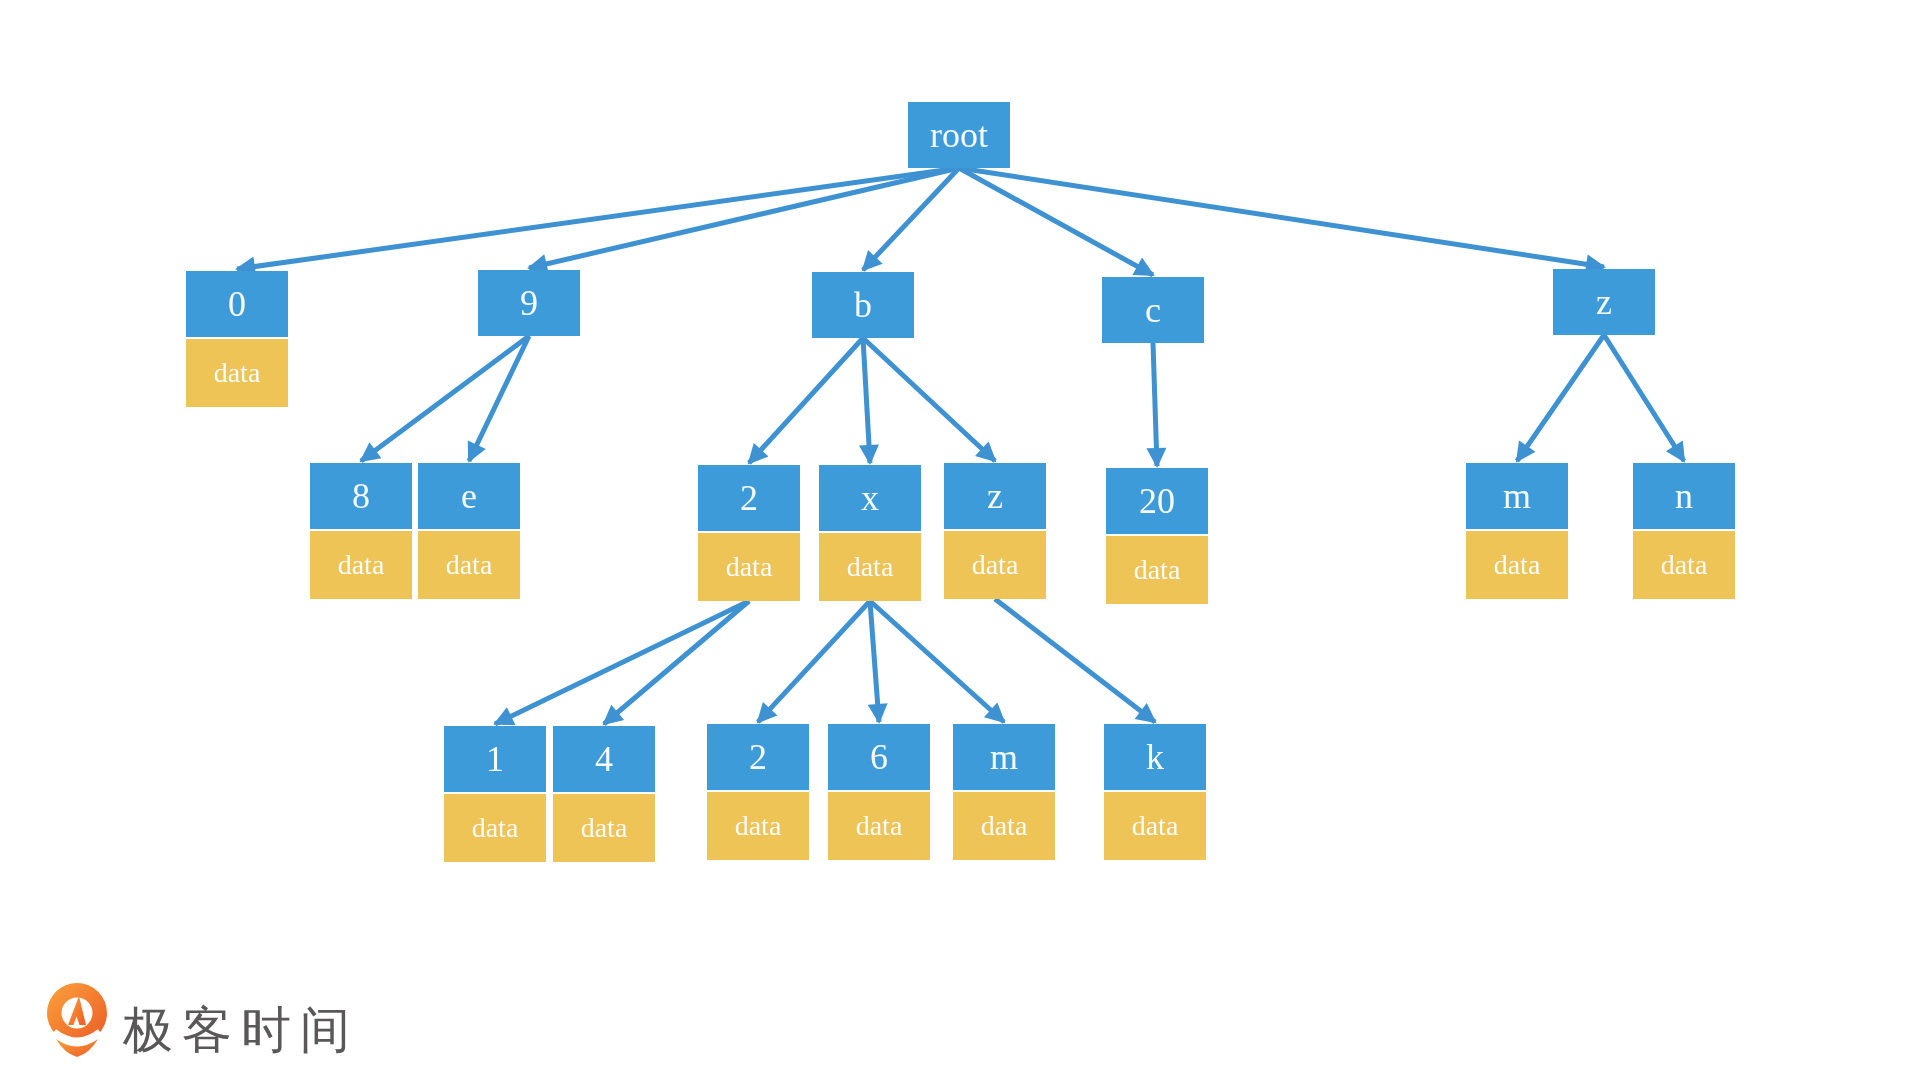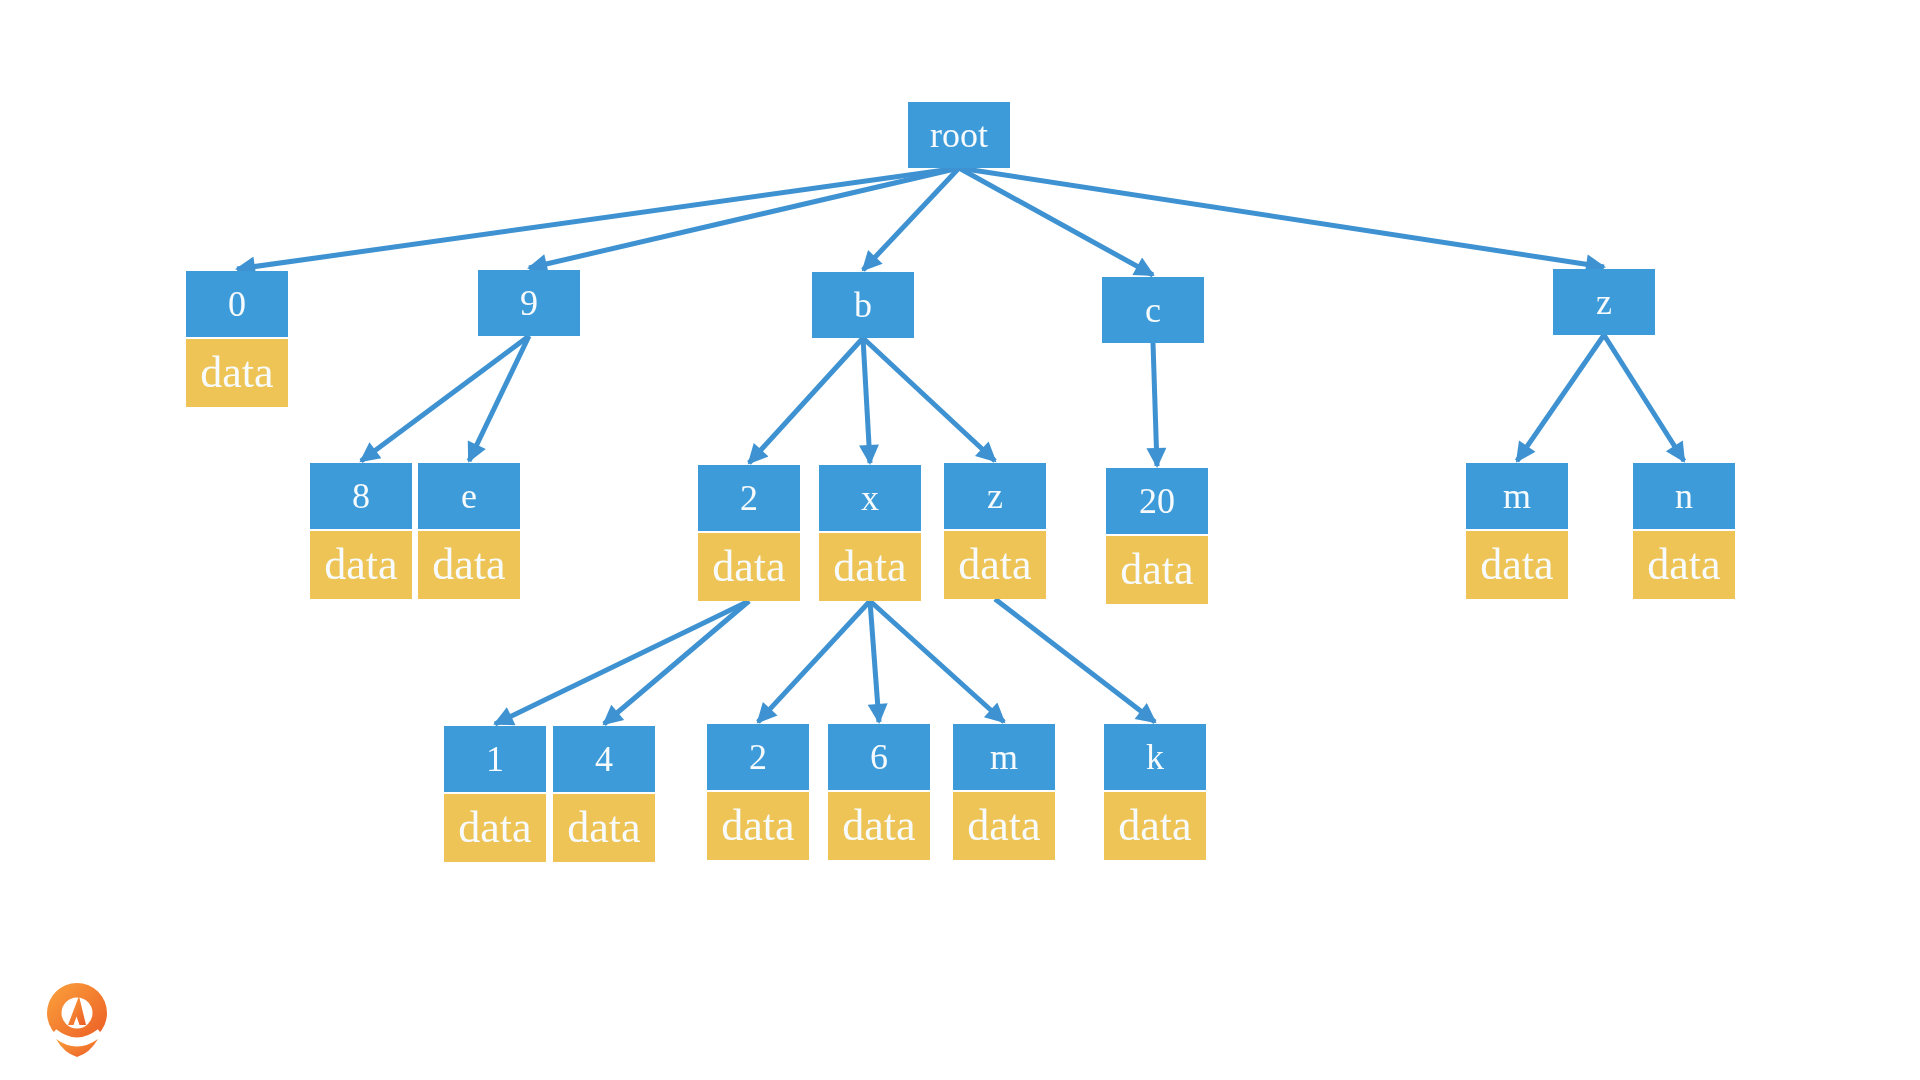--- a/index.html
+++ b/index.html
@@ -24,21 +24,21 @@
     display: flex; align-items: center; justify-content: center;
     font-size: 36px;
     line-height: 1;
   }
   .node-data {
     width: 102px; height: 68px;
     background: var(--node-yellow, #EDC455);
     color: var(--node-text, #F7FBFD);
     margin-top: 2px;
     display: flex; align-items: center; justify-content: center;
-    font-size: 44px;
+    font-size: 28px;
     line-height: 1;
   }
   .brand {
     position: absolute;
     left: 45px; top: 983px;
     display: flex; align-items: center;
   }
   .brand-icon { width: 64px; height: 86px; }
   .brand-name {
     margin-left: 14px;
@@ -169,15 +169,16 @@
           <stop offset="0" stop-color="#FBA23C"></stop>
           <stop offset="1" stop-color="#EB5B25"></stop>
         </linearGradient>
       </defs>
       <circle cx="32" cy="30" r="30" fill="url(#lg)"></circle>
       <circle cx="32" cy="30" r="15.5" fill="#ffffff"></circle>
       <path d="M23,42 L34,13 L41,42 L34.5,42 L31.5,33.5 L28.5,42 Z" fill="url(#lg)"></path>
       <path d="M9,49 Q32,67 55,49" stroke="#ffffff" stroke-width="7" fill="none"></path>
       <path d="M11,56 Q32,71 53,56 Q45,70 32,74 Q19,70 11,56 Z" fill="url(#lg)"></path>
     </svg>
+    <div class="brand-name">极客时间</div>
   </div>
 
 </div>
 
 </body></html>

